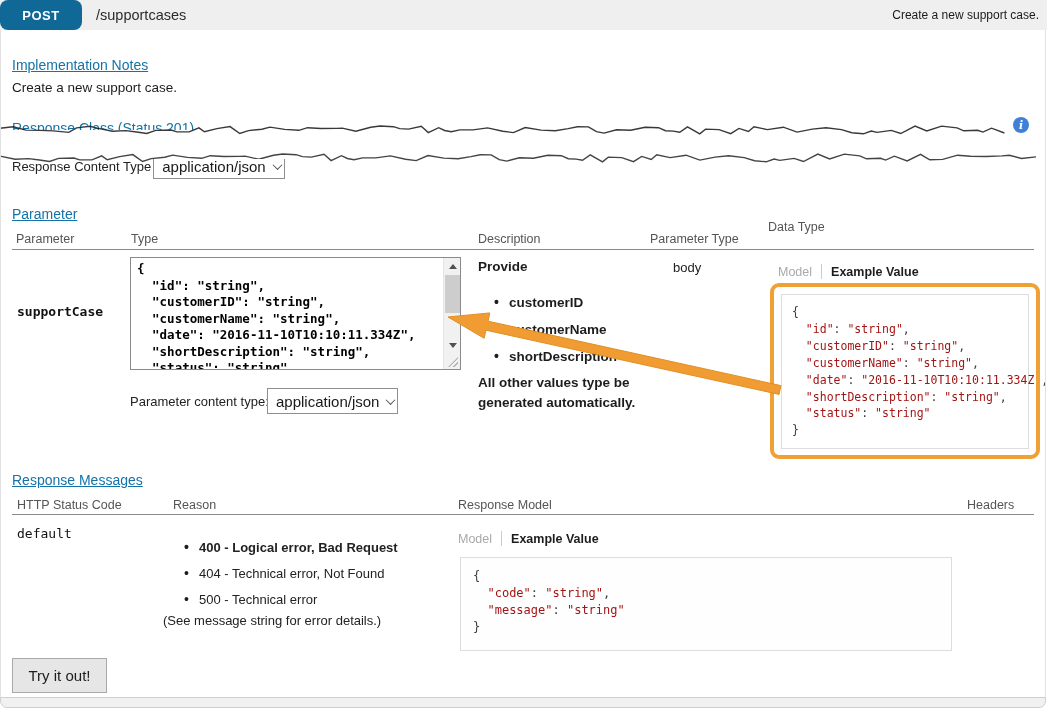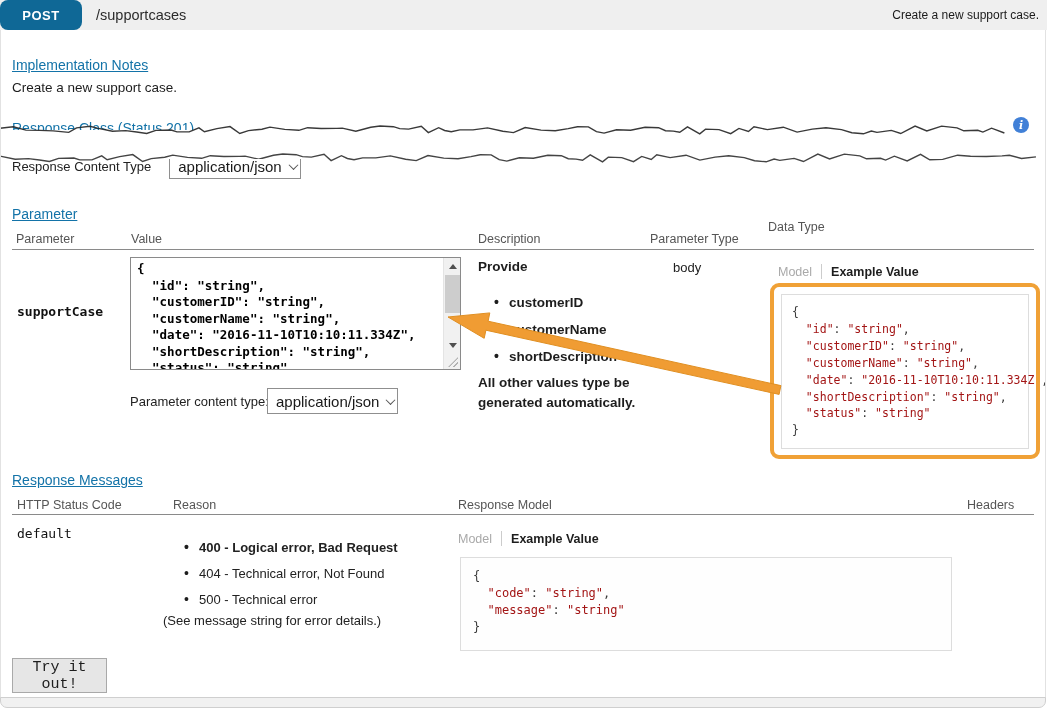--- a/index.html
+++ b/index.html
@@ -21,21 +21,21 @@
   .op-path { position:absolute; left:96px; top:0; height:30px; display:flex; align-items:center;
     font-size:14.5px; color:#2b2b2b; cursor:pointer; }
   .op-summary { position:absolute; right:8px; top:0; height:30px; display:flex; align-items:center;
     font-size:12px; color:#1a1a1a; }
 
   a.doclink { color:#1373a8; text-decoration:underline; font-size:14px; cursor:pointer; }
 
   
   .clip { overflow:hidden; position:absolute; }
   .tear-svg { position:absolute; pointer-events:none; }
-  .rct-row { display:flex; align-items:center; gap:18px; margin-top:-5px; }
+  .rct-row { display:flex; align-items:center; gap:2px; margin-top:-5px; }
   .rct-label { font-size:13px; color:#222; white-space:nowrap; }
   .fake-select { border:1px solid #8f8f8f; background:#fff; height:25px; display:inline-flex;
     align-items:center; gap:8px; padding:0 7px 0 8px; font-size:15px; color:#1a1a1a; cursor:pointer; }
   .chev { width:7px; height:7px; border-right:1.7px solid #555; border-bottom:1.7px solid #555;
     transform:rotate(45deg) translate(-1px,-1px); flex:0 0 auto; }
   .info-badge { position:absolute; left:1013px; top:117px; width:16px; height:16px; border-radius:50%;
     background:#4180d7; color:#fff; font:bold italic 11px "DejaVu Serif", serif;
     display:flex; align-items:center; justify-content:center; cursor:pointer; }
 
   
@@ -78,21 +78,21 @@
   .code-box pre { font-family:"DejaVu Sans Mono", monospace; white-space:pre; color:#3b3b3b; }
   .tok { color:#a31515; }
   .ex-main { position:absolute; left:781px; top:294px; width:248px; height:155px; padding:9px 10px; }
   .ex-main pre { font-size:11.5px; line-height:16.9px; }
   .ex-resp { position:absolute; left:460px; top:557px; width:492px; height:94px; padding:10px 12px;
     background:#fefefe; }
   .ex-resp pre { font-size:12px; line-height:17px; }
 
   .try-btn { position:absolute; left:12px; top:658px; width:95px; height:35px; background:#e6e6e6;
     border:1px solid #a9a9a9; font-size:15px; color:#1d1d1d; cursor:pointer;
-    font-family:Liberation Mono, monospace; }
+    font-family:Liberation Sans, sans-serif; }
 </style>
 </head>
 <body>
 
 <div class="page">
 
   <div class="hdr">
     <div class="post-badge">POST</div>
     <div class="op-path">/supportcases</div>
     <div class="op-summary">Create a new support case.</div>
@@ -120,21 +120,21 @@
       <span class="fake-select" style="width:132px;">
         <span style="flex:1;">application/json</span>
         <span class="chev"></span>
       </span>
     </div>
   </div>
 
   <a class="doclink abs" style="left:12px; top:206px;">Parameter</a>
 
   <span class="th" style="left:16px;  top:232px;text-align:center;">Parameter</span>
-  <span class="th" style="left:131px; top:232px;">Value</span>
+  <span class="th" style="left:131px; top:232px;">Type</span>
   <span class="th" style="left:478px; top:232px;">Description</span>
   <span class="th" style="left:650px; top:232px;">Parameter Type</span>
   <span class="th" style="left:768px; top:220px;">Data Type</span>
   <div class="hline" style="left:12px; top:249px; width:1022px;"></div>
 
   <span class="abs mono" style="left:17px; top:260px; font-size:13px; font-weight:bold; color:#111;margin-top:44px;">supportCase</span>
 
   <div class="ta">
     <pre>{
   "id": "string",

